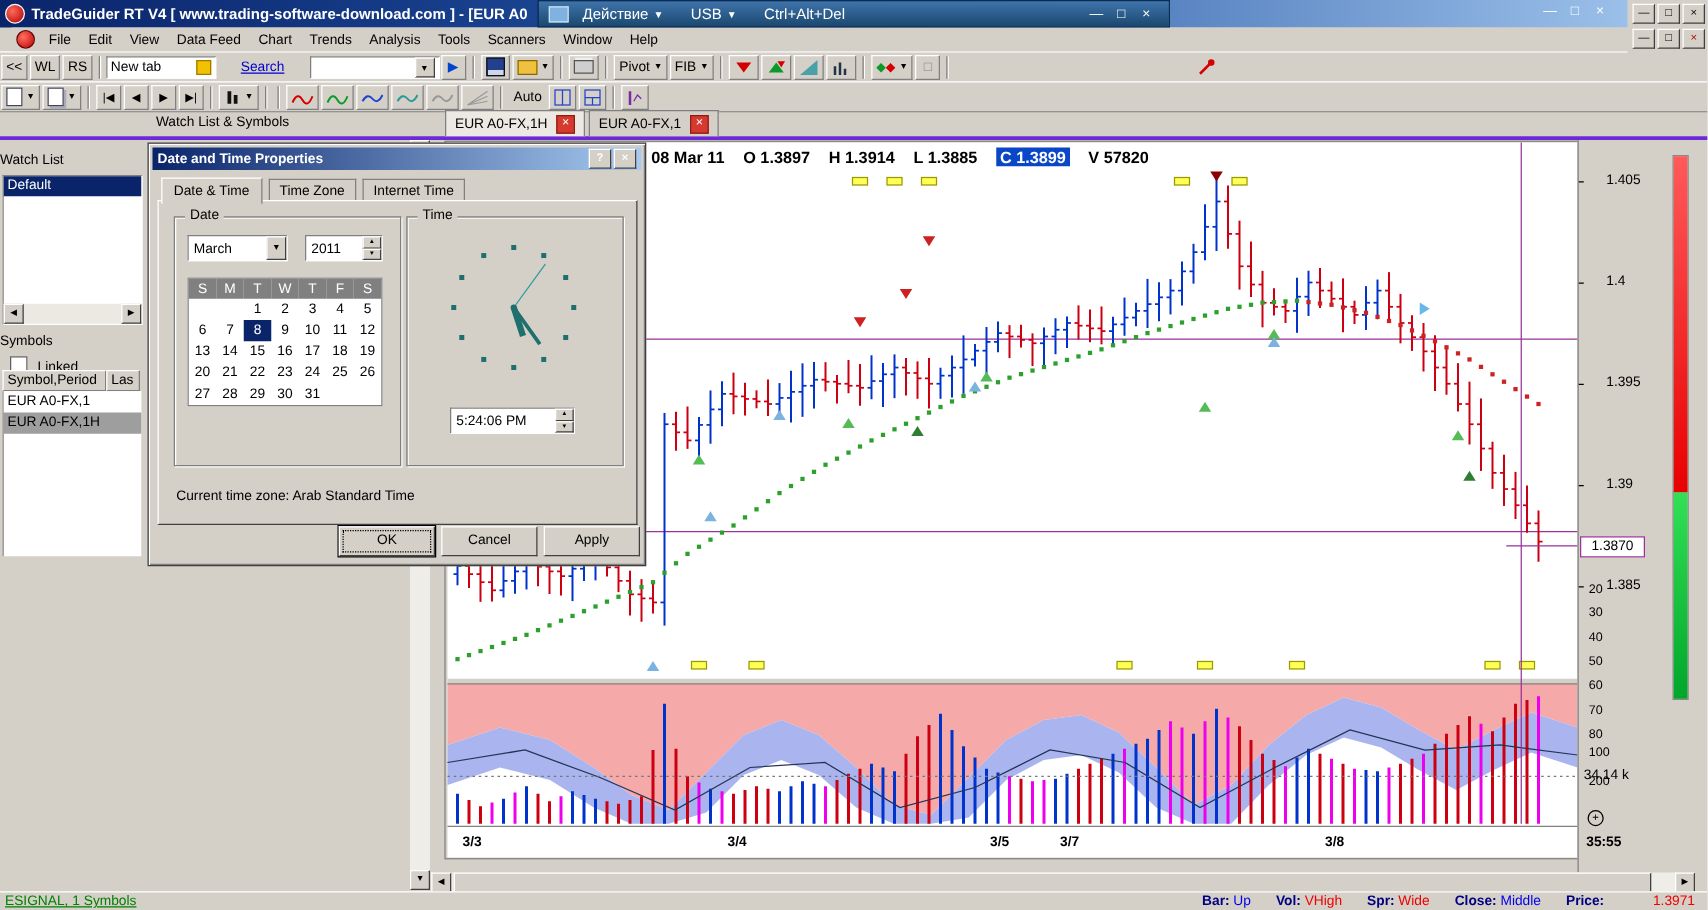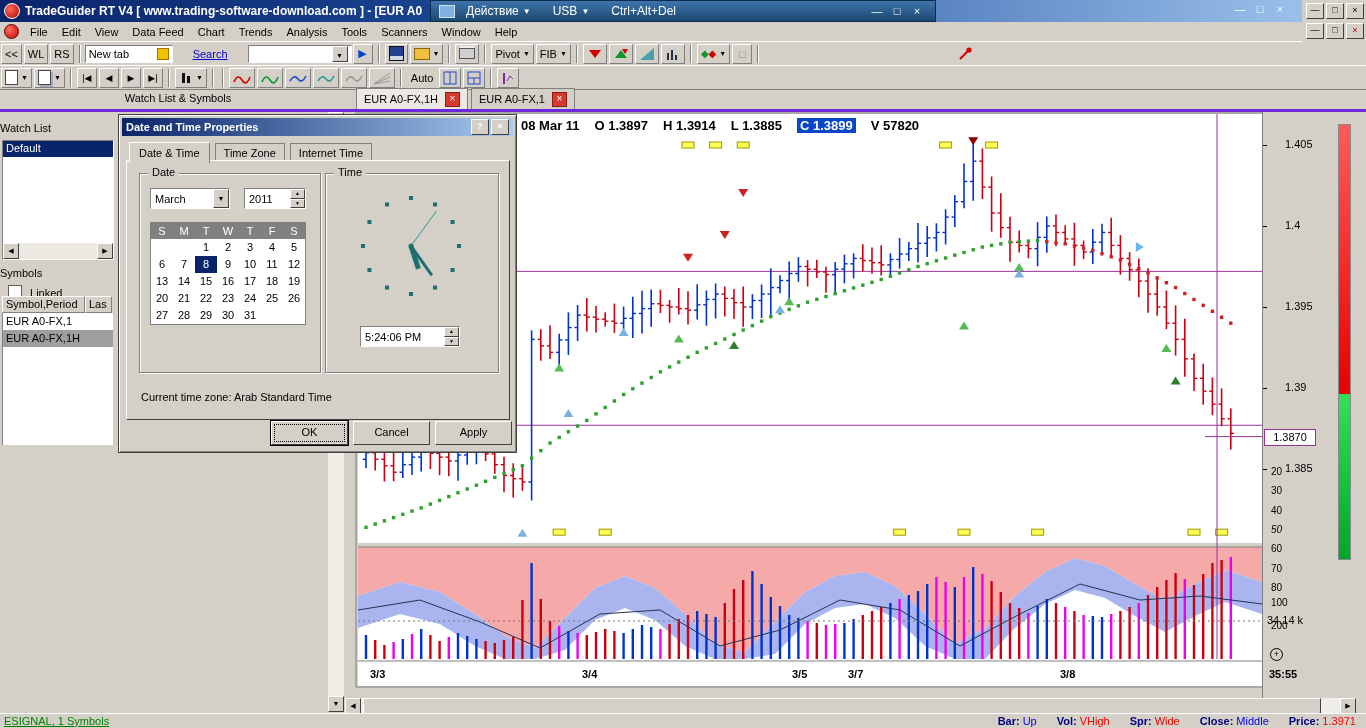--- a/index.html
+++ b/index.html
@@ -22,21 +22,21 @@
   .vm-item{display:flex;align-items:center;gap:4px;margin:0 11px;white-space:nowrap}
   .vm-caret{font-size:8px}
   #vm-monitor{width:14px;height:11px;border:1px solid #cfe0f0;background:#7fb2e0;margin-left:8px}
   #vm-btns{margin-left:auto;display:flex;margin-right:8px}
   
   #frame-corner{position:absolute;left:1302px;top:0;width:64px;height:44px;background:#d4d0c8;z-index:5}
   .win-btn{width:16px;height:14px;background:#d4d0c8;border:1px solid;border-color:#fff #404040 #404040 #fff;
     font-size:9px;line-height:12px;text-align:center;margin-left:2px;cursor:default}
   .btn-row{display:flex;margin:3px 2px 4px 2px;justify-content:flex-end}
   
-  #menubar{position:absolute;left:0;top:22px;width:1302px;height:19px;background:#d4d0c8;
+  #menubar{position:absolute;left:9px;top:22px;width:1302px;height:19px;background:#d4d0c8;
     display:flex;align-items:center;z-index:3}
   #menu-icon{width:13px;height:13px;border-radius:50%;background:radial-gradient(circle at 35% 35%,#ff7060,#c00000);
     border:1px solid #600;margin:0 4px}
   .menu-item{padding:2px 7px;cursor:default}
   
   .toolbar{position:absolute;left:0;width:1366px;background:#d4d0c8;display:flex;align-items:center;
     border-top:1px solid #fff;box-sizing:border-box;z-index:2}
   #toolbar1{top:41px;height:24px}
   #toolbar2{top:65px;height:25px;border-bottom:1px solid #808080}
   .tb-btn{height:20px;min-width:20px;display:inline-flex;align-items:center;justify-content:center;
@@ -947,21 +947,21 @@
     <span class="tickmark" style="top: 114px;"></span>
     <span class="tick" style="top: 188px;">1.395</span>
     <span class="tickmark" style="top: 195px;"></span>
     <span class="tick" style="top: 269px;">1.39</span>
     <span class="tickmark" style="top: 276px;"></span>
     <span class="tick" style="top: 350px;">1.385</span>
     <span class="tickmark" style="top: 357px;"></span>
     <span class="scale-num" style="top: 354px;">20</span>
     <span class="scale-num" style="top: 373.3px;">30</span>
     <span class="scale-num" style="top: 392.6px;">40</span>
-    <span class="scale-num" style="top: 411.9px; font-style: italic;">50</span>
+    <span class="scale-num" style="top: 411.9px;">50</span>
     <span class="scale-num" style="top: 431.2px;">60</span>
     <span class="scale-num" style="top: 450.5px;">70</span>
     <span class="scale-num" style="top: 469.8px;">80</span>
     <span class="scale-num" style="top: 485px;">100</span>
     <span class="scale-num" style="top: 508.4px;">200</span>
   </div>
 
 <div id="thermo">
   <div id="thermo-red"></div>
   <div id="thermo-green"></div>
@@ -973,21 +973,21 @@
   <span class="sc-btn" style="position:absolute;right:0;top:0">▶</span>
 </div>
 
 <div id="statusbar">
   <span id="feed-status">ESIGNAL, 1 Symbols</span>
   <span id="status-items">
       <span><span class="st-lbl">Bar:</span><span style="color: rgb(0, 0, 238);">Up</span></span>
       <span><span class="st-lbl">Vol:</span><span style="color: rgb(238, 0, 0);">VHigh</span></span>
       <span><span class="st-lbl">Spr:</span><span style="color: rgb(238, 0, 0);">Wide</span></span>
       <span><span class="st-lbl">Close:</span><span style="color: rgb(0, 0, 238);">Middle</span></span>
-      <span><span class="st-lbl">Price:</span><span style="color: rgb(238, 0, 0);">1.3971</span></span>
+      <span><span class="st-lbl">Price:</span><span style="color: rgb(238, 0, 0); margin-left: 36px;">1.3971</span></span>
     </span>
 </div>
 
 <div id="dialog">
   <div id="dlg-title">
     <span>Date and Time Properties</span>
     <span id="dlg-title-btns">
       <span class="win-btn">?</span>
       <span class="win-btn">×</span>
     </span>

